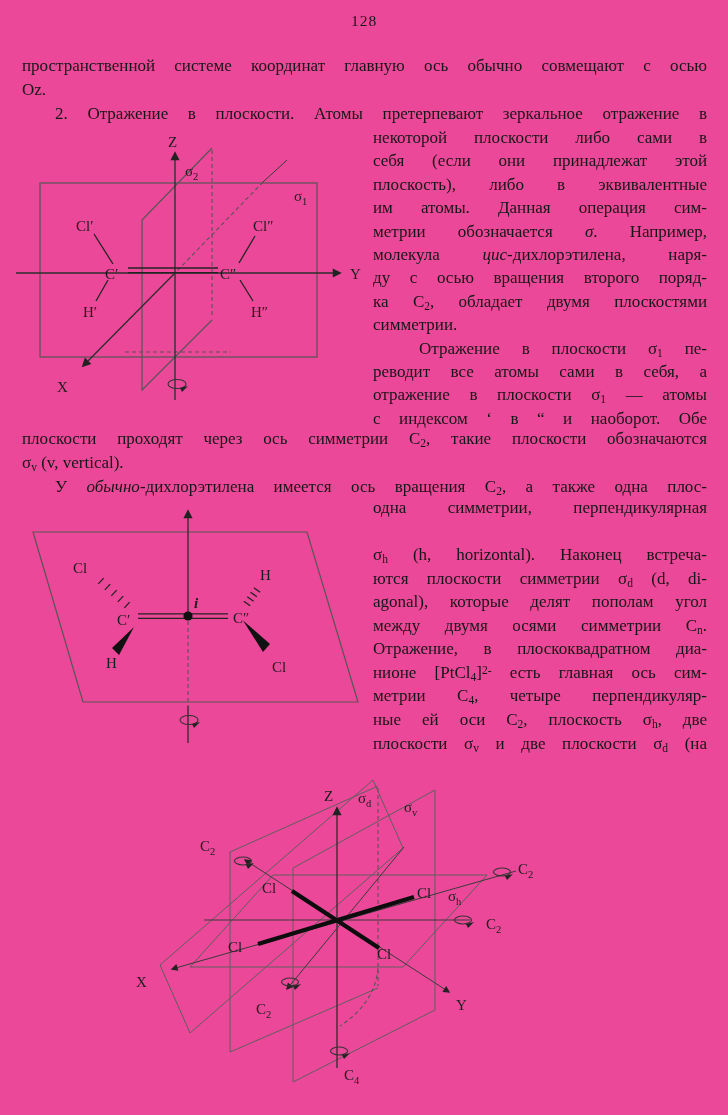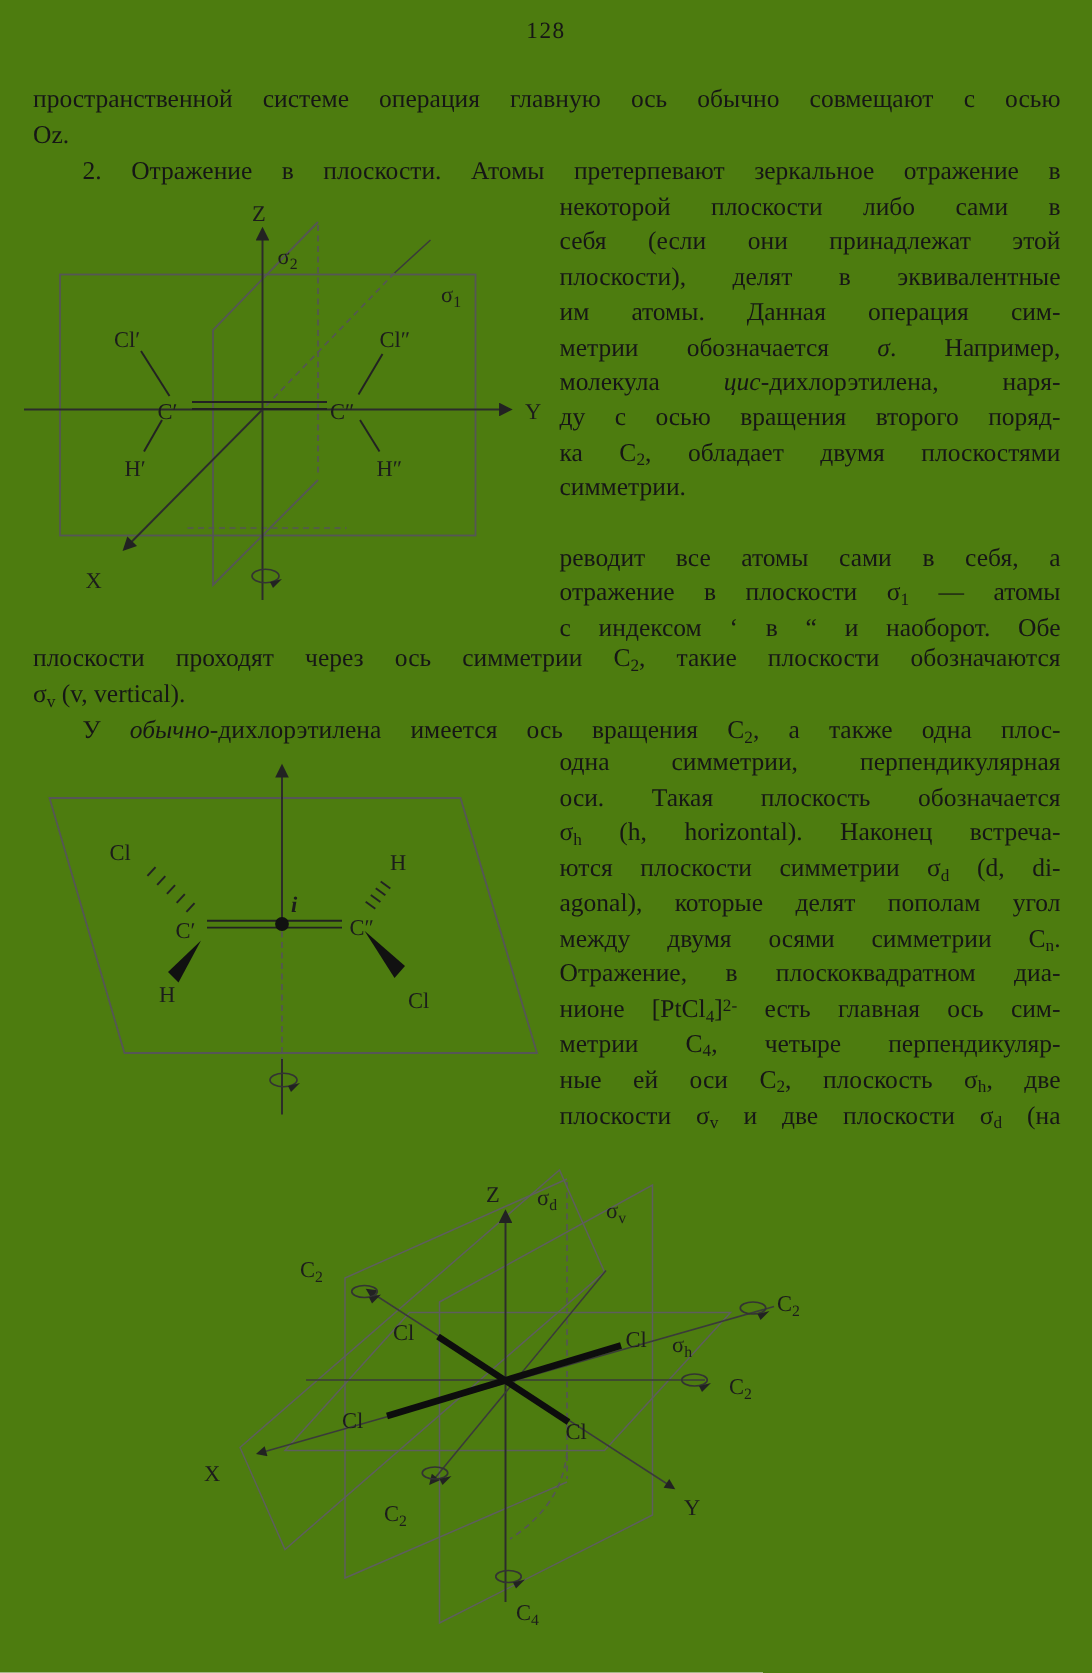--- a/index.html
+++ b/index.html
@@ -1,18 +1,18 @@
 <!DOCTYPE html>
 <html><head>
 <meta charset="utf-8">
 <style>
   html,body{margin:0;padding:0;background:#e8e8e8;}
   .page{
     position:relative; width:728px; height:1115px; margin:0 auto;
-    background:#4d7c0f; overflow:hidden;
+    background:#ec4899; overflow:hidden;
     font-family:"Liberation Serif", serif; color:#161616;
   }
   .pageno{position:absolute; left:0; right:0; top:12px; text-align:center;
     font-size:15.5px; letter-spacing:1px;}
   .line{position:absolute; left:22px; width:685px; font-size:17px; line-height:21px;
     text-align:justify; text-align-last:justify; white-space:normal;}
   .rline{left:373px; width:334px;}
   .end{text-align-last:left;}
   .ind{text-indent:33px;}
   .ind2{text-indent:46px;}
@@ -32,43 +32,43 @@
   .rot{stroke:#333; stroke-width:1.1; fill:none;}
   .rota{fill:#222; stroke:none;}
 </style>
 </head>
 <body>
 
 <div class="page">
 
   <div class="pageno">128</div>
 
-  <div class="line" style="top:55px">пространственной системе операция главную ось обычно совмещают с осью</div>
+  <div class="line" style="top:55px">пространственной системе координат главную ось обычно совмещают с осью</div>
   <div class="line end" style="top:79px">Oz.</div>
   <div class="line ind" style="top:103px">2. Отражение в плоскости. Атомы претерпевают зеркальное отражение в</div>
 
   <div class="line rline" style="top:127px">некоторой плоскости либо сами в</div>
   <div class="line rline" style="top:150px">себя (если они принадлежат этой</div>
-  <div class="line rline" style="top:174px">плоскости), делят в эквивалентные</div>
+  <div class="line rline" style="top:174px">плоскость), либо в эквивалентные</div>
   <div class="line rline" style="top:197px">им атомы. Данная операция сим-</div>
   <div class="line rline" style="top:221px">метрии обозначается <i>σ</i>. Например,</div>
   <div class="line rline" style="top:244px">молекула <i>цис</i>-дихлорэтилена, наря-</div>
   <div class="line rline" style="top:267px">ду с осью вращения второго поряд-</div>
   <div class="line rline" style="top:291px">ка C<sub>2</sub>, обладает двумя плоскостями</div>
   <div class="line rline end" style="top:314px">симметрии.</div>
+  <div class="line rline ind2" style="top:338px">Отражение в плоскости σ<sub>1</sub> пе-</div>
   <div class="line rline" style="top:361px">реводит все атомы сами в себя, а</div>
   <div class="line rline" style="top:384px">отражение в плоскости σ<sub>1</sub> — атомы</div>
   <div class="line rline" style="top:408px">с индексом ‘ в “ и наоборот. Обе</div>
 
   <div class="line" style="top:428px">плоскости проходят через ось симметрии C<sub>2</sub>, такие плоскости обозначаются</div>
   <div class="line end" style="top:452px">σ<sub>v</sub> (v, vertical).</div>
   <div class="line ind" style="top:476px">У <i>обычно</i>-дихлорэтилена имеется ось вращения C<sub>2</sub>, а также одна плос-</div>
 
   <div class="line rline" style="top:497px">одна симметрии, перпендикулярная</div>
-  <div class="line rline" style="top:521px">оси. Такая плоскость обозначается</div>
   <div class="line rline" style="top:544px">σ<sub>h</sub> (h, horizontal). Наконец встреча-</div>
   <div class="line rline" style="top:568px">ются плоскости симметрии σ<sub>d</sub> (d, di-</div>
   <div class="line rline" style="top:591px">agonal), которые делят пополам угол</div>
   <div class="line rline" style="top:615px">между двумя осями симметрии C<sub>n</sub>.</div>
   <div class="line rline" style="top:638px">Отражение, в плоскоквадратном диа-</div>
   <div class="line rline" style="top:662px">нионе [PtCl<sub>4</sub>]<sup>2-</sup> есть главная ось сим-</div>
   <div class="line rline" style="top:685px">метрии C<sub>4</sub>, четыре перпендикуляр-</div>
   <div class="line rline" style="top:709px">ные ей оси C<sub>2</sub>, плоскость σ<sub>h</sub>, две</div>
   <div class="line rline" style="top:733px">плоскости σ<sub>v</sub> и две плоскости σ<sub>d</sub> (на</div>
 

